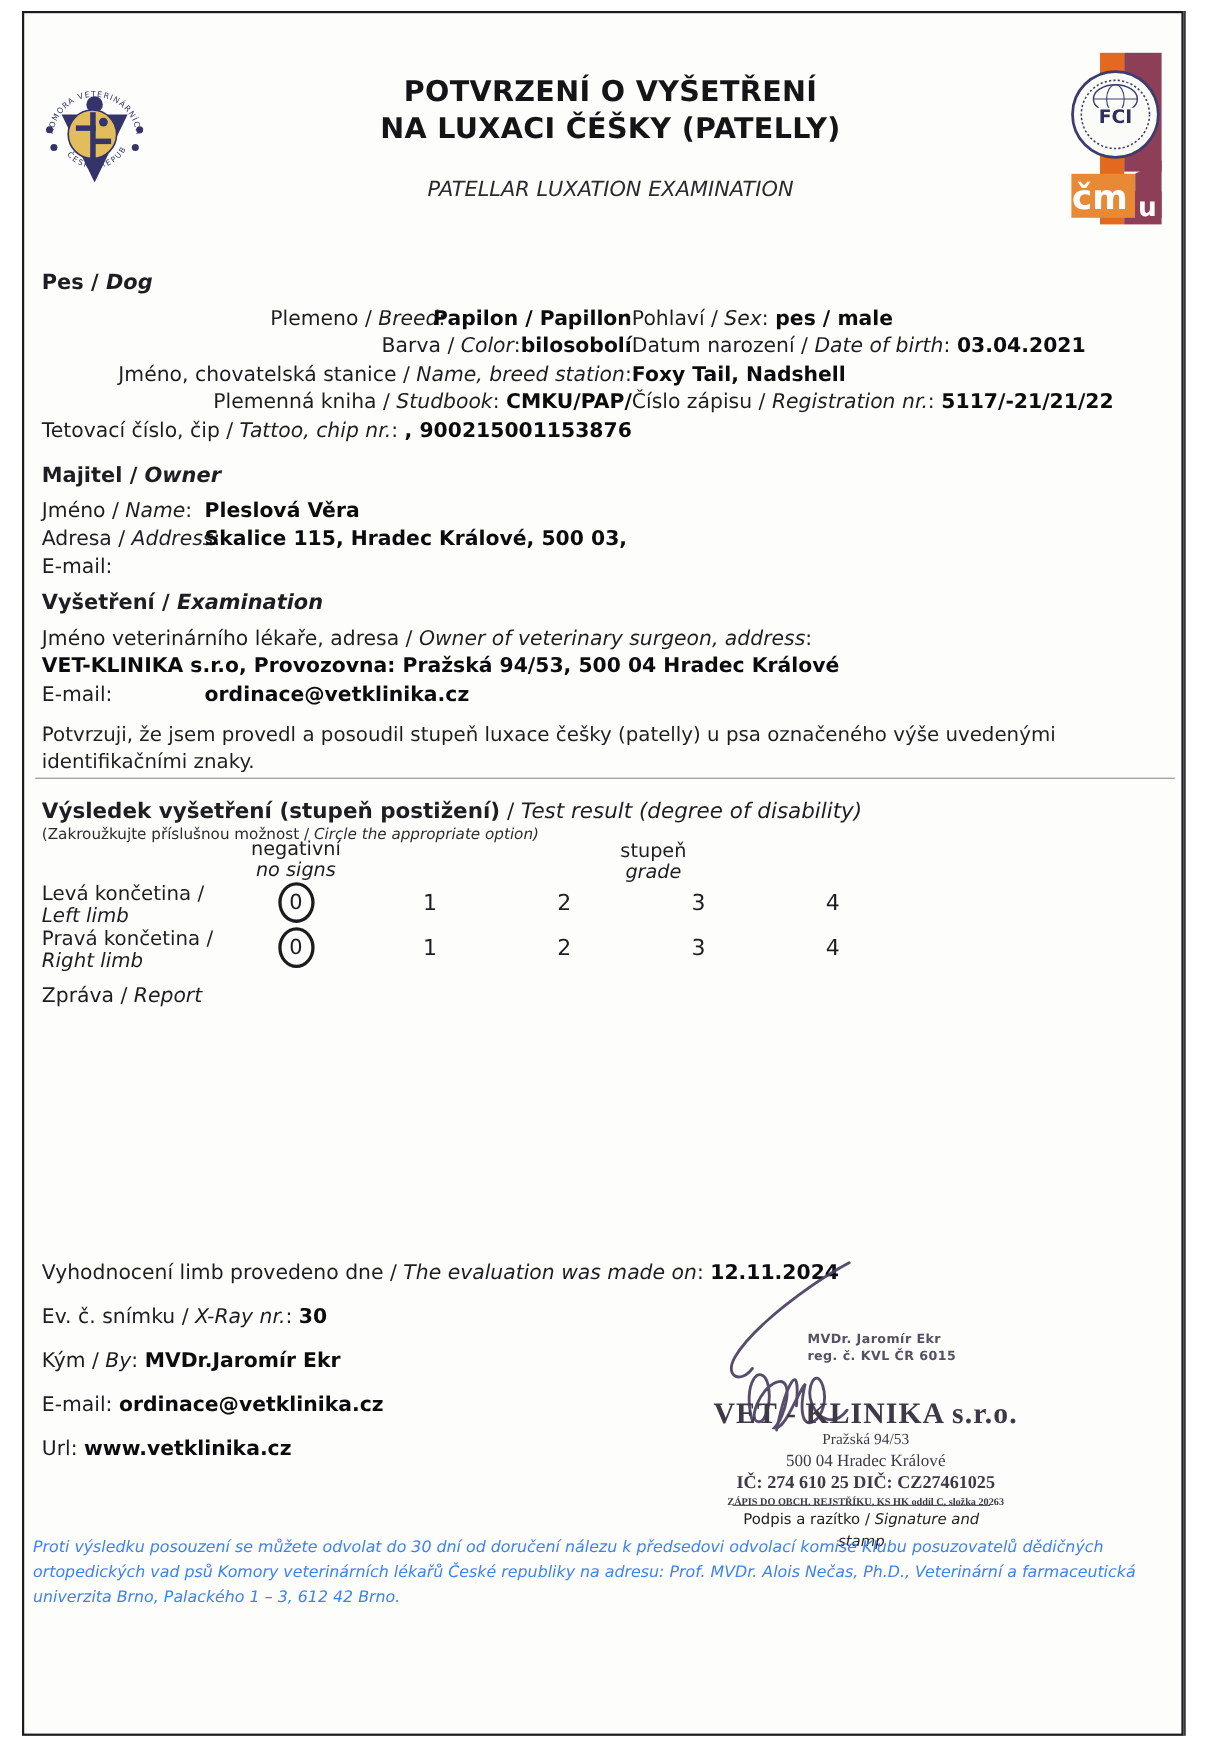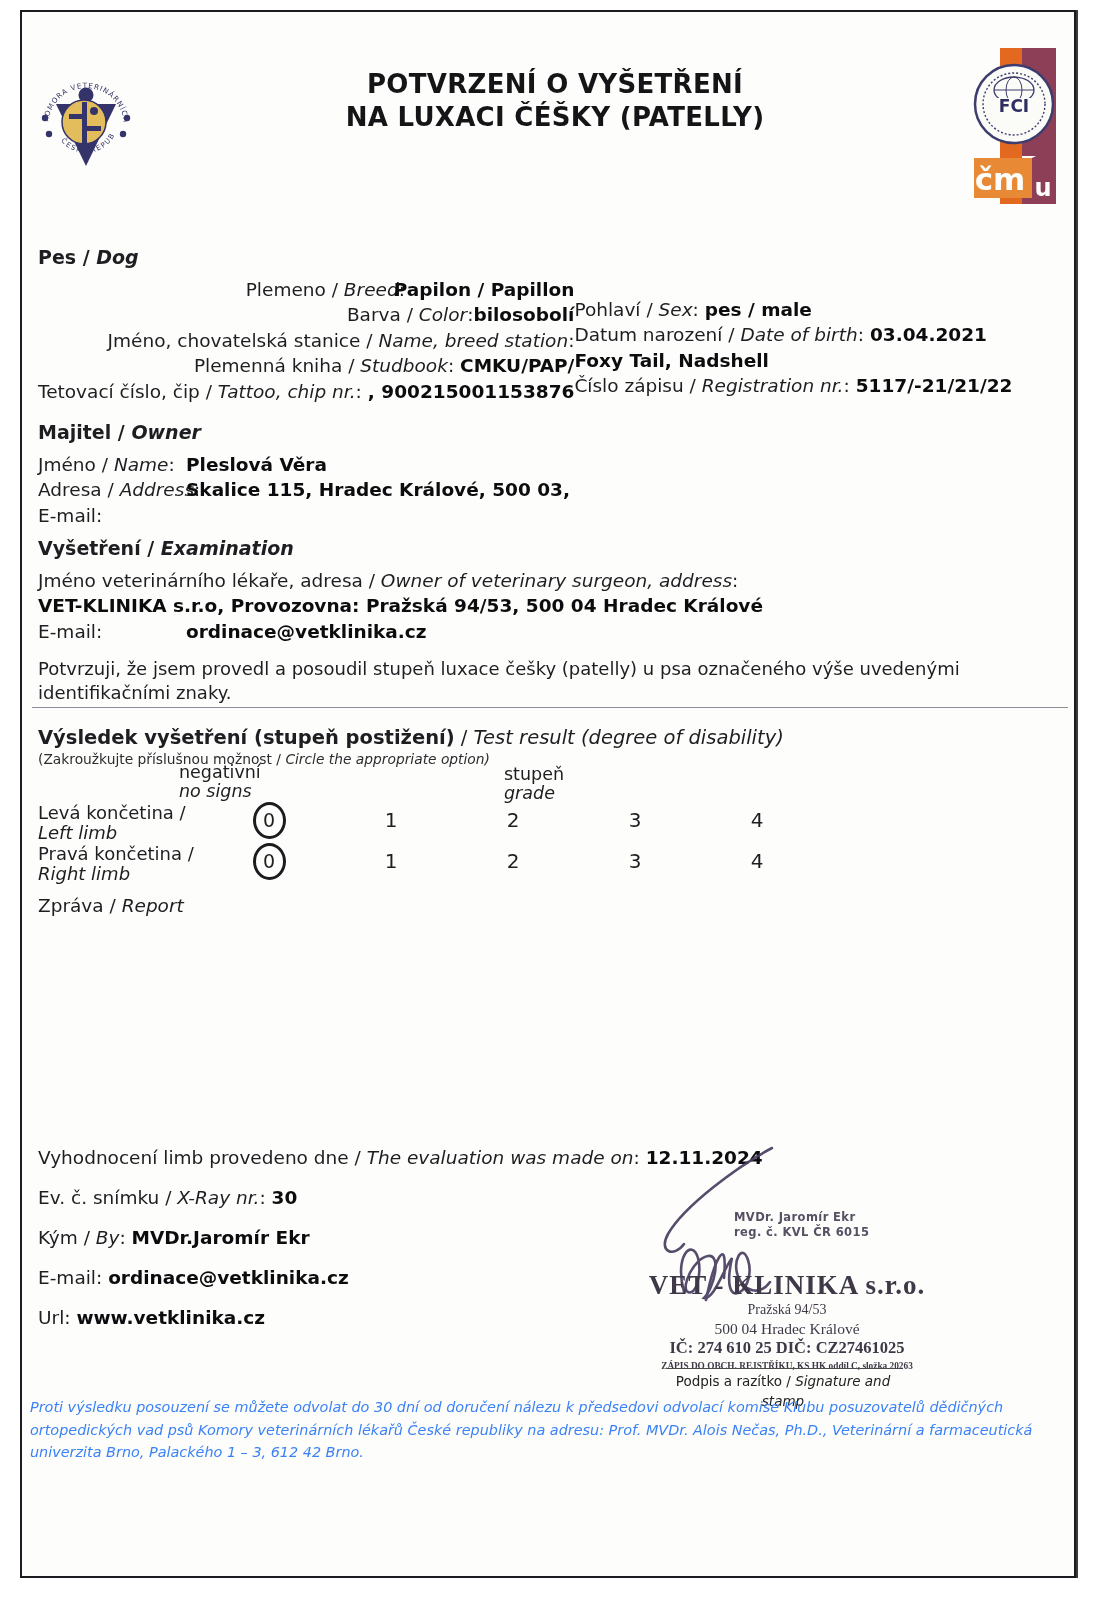--- a/index.html
+++ b/index.html
@@ -21,33 +21,33 @@
   .val { font-weight:700; color:#0c0c0f; }
   .row { line-height:25.4px; font-size:18.5px; white-space:nowrap; }
   .lblfix { display:inline-block; width:148px; }
   .gap { margin-left:6px; }
   .sec-head { font-size:19px; line-height:25px; margin-bottom:7px; }
 
   .sec { position:absolute; left:16px; width:1028px; }
   #sec-dog { top:233px; }
   .two-col { display:flex; }
   .col-l { flex:0 0 502px;text-align:right; }
-  .col-r { flex:1;margin-top:20px; }
+  .col-r { flex:1; }
 
   #sec-owner { top:408px; }
   #sec-exam { top:524px; }
   .confirm { margin-top:13px; font-size:18px; line-height:24px; }
 
   .divider { position:absolute; top:695px; left:10px; width:1036px; border-top:1.5px solid #8d8d96; }
 
   
   #sec-results { top:714px; }
   .res-head { font-size:19.5px; line-height:24px; }
   .res-note { font-size:13.8px; line-height:18px; color:#2c2c30; }
-  .colhead { position:absolute; width:180px; font-size:17.5px; line-height:19px; }
+  .colhead { position:absolute; width:180px; text-align:center; font-size:17.5px; line-height:19px; }
   .colhead.neg { left:141px; top:37px; }
   .colhead.grd { left:466px; top:39px; }
   .res-grid { display:grid; grid-template-columns:170px repeat(5,122px); margin-top:33px; }
   .res-grid .limb { font-size:18px; line-height:19.5px; padding-top:2px; }
   .res-grid .cell { display:flex; align-items:center; justify-content:center; height:38px; font-size:20px; }
   .circle0 { display:inline-flex; align-items:center; justify-content:center; width:33px; height:37px; border:3px solid #1c1c20; border-radius:50%; font-size:19px; }
   .report { margin-top:12px; font-size:18.5px; }
 
   
   #sec-eval { top:1133px; }
@@ -94,20 +94,21 @@
         <rect x="33" y="44" width="18" height="5" fill="#34346a"></rect>
         <rect x="49" y="56" width="16" height="5" fill="#34346a"></rect>
         <circle cx="58" cy="41" r="4" fill="#34346a"></circle>
       </svg>
     </div>
     <div class="titles">
       <div class="title">
         <div>POTVRZENÍ O VYŠETŘENÍ</div>
         <div>NA LUXACI ČÉŠKY (PATELLY)</div>
       </div>
+      <div class="subtitle">PATELLAR LUXATION EXAMINATION</div>
     </div>
     <div class="logo-fci">
       <svg width="90" height="160" viewBox="0 0 90 160">
         <rect x="30" y="2" width="22" height="156" fill="#e2691f"></rect>
         <rect x="52" y="2" width="34" height="108" fill="#8e3f58"></rect>
         <rect x="52" y="128" width="34" height="30" fill="#8e3f58"></rect>
         <circle cx="44" cy="58" r="39" fill="#fbfbf8" stroke="#3c3c6e" stroke-width="2.5"></circle>
         <circle cx="44" cy="58" r="31" fill="none" stroke="#3c3c6e" stroke-width="1.4" stroke-dasharray="2 2"></circle>
         <ellipse cx="44" cy="44" rx="20" ry="13" fill="none" stroke="#3c3c6e" stroke-width="1.3"></ellipse>
         <ellipse cx="44" cy="44" rx="8" ry="13" fill="none" stroke="#3c3c6e" stroke-width="1"></ellipse>

